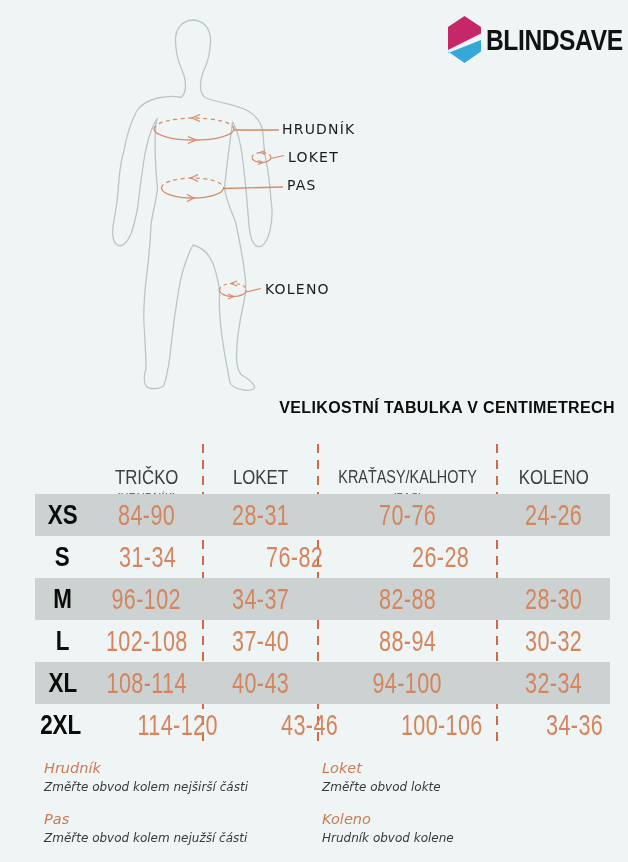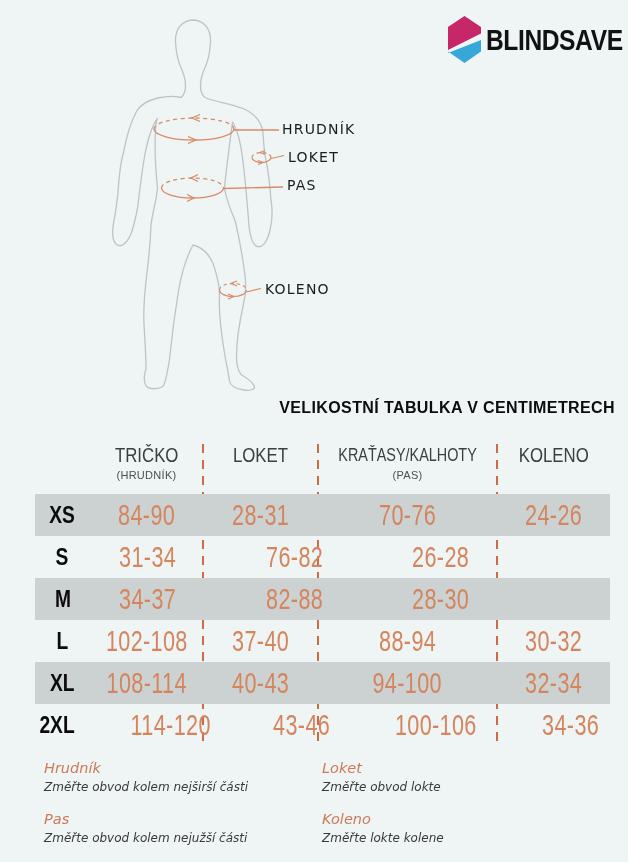--- a/index.html
+++ b/index.html
@@ -22,39 +22,39 @@
     position:absolute; font-family:"DejaVu Sans", sans-serif;
     font-size:14px; letter-spacing:1.2px; color:#1b1b1b; white-space:nowrap;
   }
   
   .title {
     position:absolute; top:399px; right:13px; margin:0;
     font-size:16px; font-weight:bold; letter-spacing:0.4px; color:#0d0d0d;
     white-space:nowrap;
   }
   
-  .thead { position:absolute; left:35px; top:443px; width:575px; display:flex; }
+  .thead { position:absolute; left:35px; top:465px; width:575px; display:flex; }
   .th { text-align:center; }
   .th-label { font-size:21px; color:#3a4040; line-height:1.1; }
   .th-label.small { font-size:18px; padding-top:3px; }
   .th-sub { font-size:11px; color:#4a5050; margin-top:3px; letter-spacing:0.3px; }
   .c0 { width:55px; } .c1 { width:113px; } .c2 { width:115px; }
   .c3 { width:179px; } .c4 { width:113px; }
   .cnd { display:inline-block; transform:scaleX(0.8); transform-origin:center; white-space:nowrap; }
   .cnd-val { display:inline-block; transform:scaleX(0.72); transform-origin:center; letter-spacing:0.5px; white-space:nowrap; }
   .vline {
     position:absolute; top:444px; height:303px; width:2px;
     background:repeating-linear-gradient(180deg,#cc6c46 0,#cc6c46 9px,transparent 9px,transparent 16px);
   }
   .trow {
     position:absolute; left:35px; width:575px; height:42px;
     display:flex; align-items:center;
   }
   .trow.stripe { background:#ccd2d1; }
-  .td-size { text-align:center; font-weight:bold; font-size:24px; color:#0b0b0b; }
+  .td-size { text-align:center; font-weight:bold; font-size:28px; color:#0b0b0b; }
   .td-val  { text-align:center; font-size:30px; color:#d5855d; }
   
   .note { position:absolute; font-family:"DejaVu Sans", sans-serif; font-style:italic; }
   .note-term { font-size:14.5px; color:#cd7a57; margin-bottom:4px; }
   .note-desc { font-size:12px; color:#3a3a3a; white-space:nowrap; }
 </style>
 </head>
 <body>
 
 <div class="page">
@@ -191,20 +191,21 @@
     <div class="td-val c4"><span class="cnd-val">24-26</span></div>
   </div>
   <div class="trow" style="top:536px;">
     <div class="td-size c0"><span class="cnd">S</span></div>
     <div class="td-val c2"><span class="cnd-val">31-34</span></div>
     <div class="td-val c3"><span class="cnd-val">76-82</span></div>
     <div class="td-val c4"><span class="cnd-val">26-28</span></div>
   </div>
   <div class="trow stripe" style="top:578px;">
     <div class="td-size c0"><span class="cnd">M</span></div>
+    <div class="td-val c1"><span class="cnd-val">96-102</span></div>
     <div class="td-val c2"><span class="cnd-val">34-37</span></div>
     <div class="td-val c3"><span class="cnd-val">82-88</span></div>
     <div class="td-val c4"><span class="cnd-val">28-30</span></div>
   </div>
   <div class="trow" style="top:620px;">
     <div class="td-size c0"><span class="cnd">L</span></div>
     <div class="td-val c1"><span class="cnd-val">102-108</span></div>
     <div class="td-val c2"><span class="cnd-val">37-40</span></div>
     <div class="td-val c3"><span class="cnd-val">88-94</span></div>
     <div class="td-val c4"><span class="cnd-val">30-32</span></div>
@@ -231,16 +232,16 @@
   <div class="note" style="left:322px; top:760px;">
     <div class="note-term">Loket</div>
     <div class="note-desc">Změřte obvod lokte</div>
   </div>
   <div class="note" style="left:44px; top:811px;">
     <div class="note-term">Pas</div>
     <div class="note-desc">Změřte obvod kolem nejužší části</div>
   </div>
   <div class="note" style="left:322px; top:811px;">
     <div class="note-term">Koleno</div>
-    <div class="note-desc">Změřte lokte kolene</div>
+    <div class="note-desc">Hrudník obvod kolene</div>
   </div>
 
 </div>
 
 </body></html>

